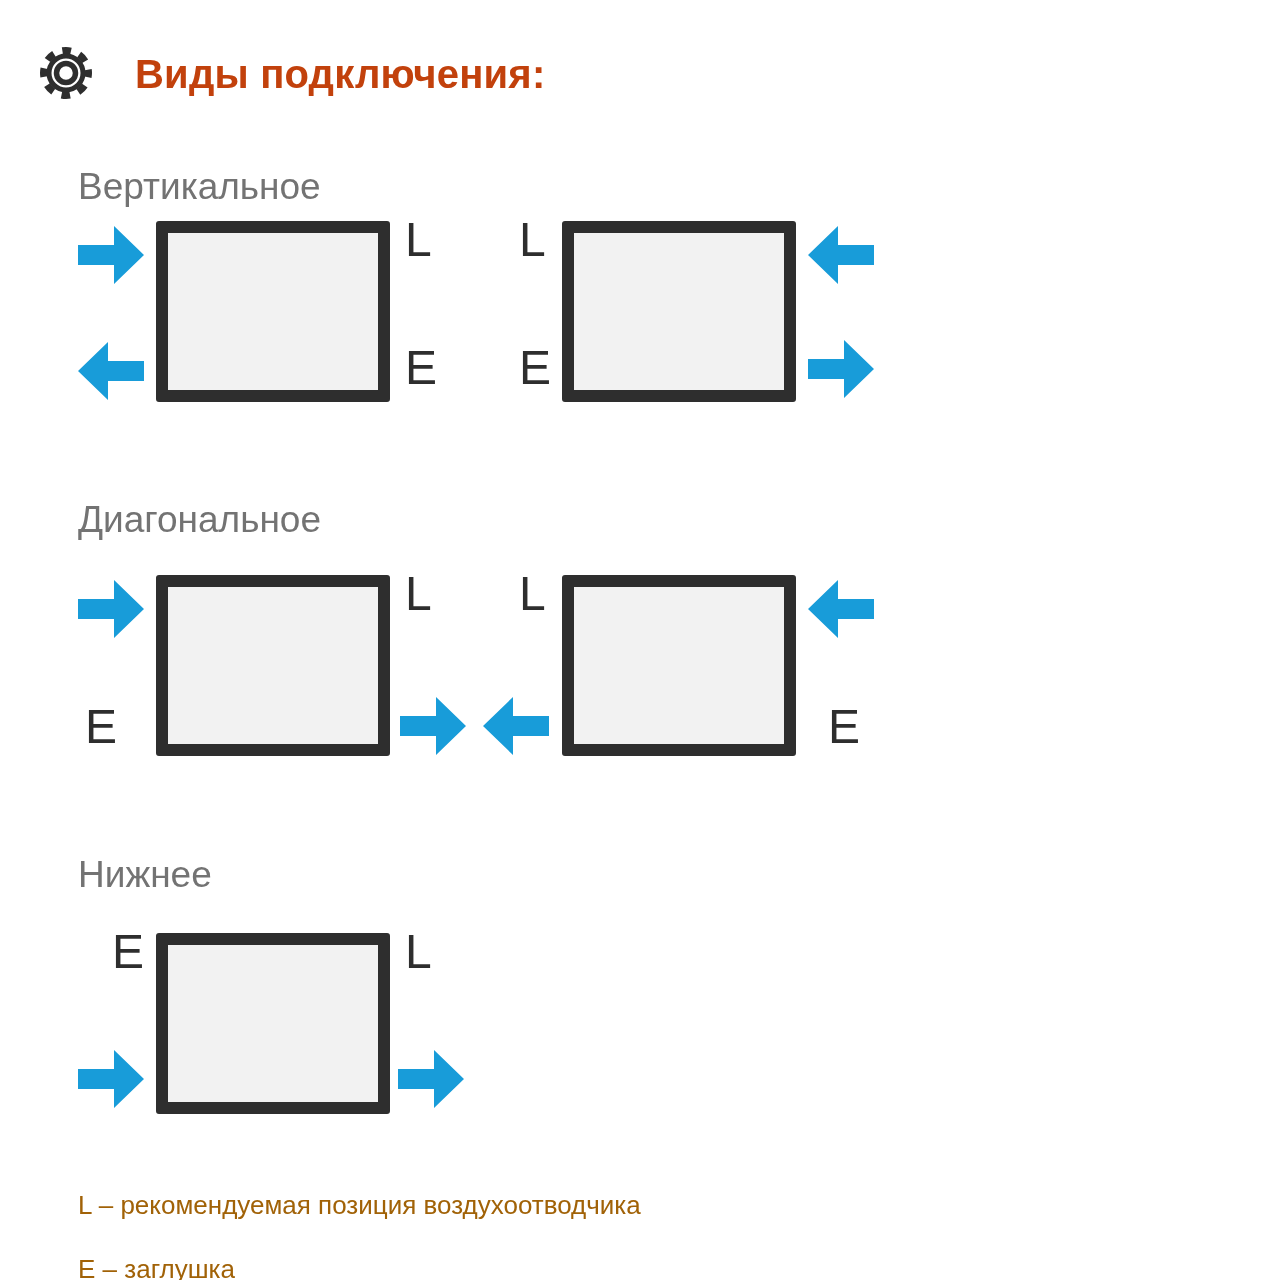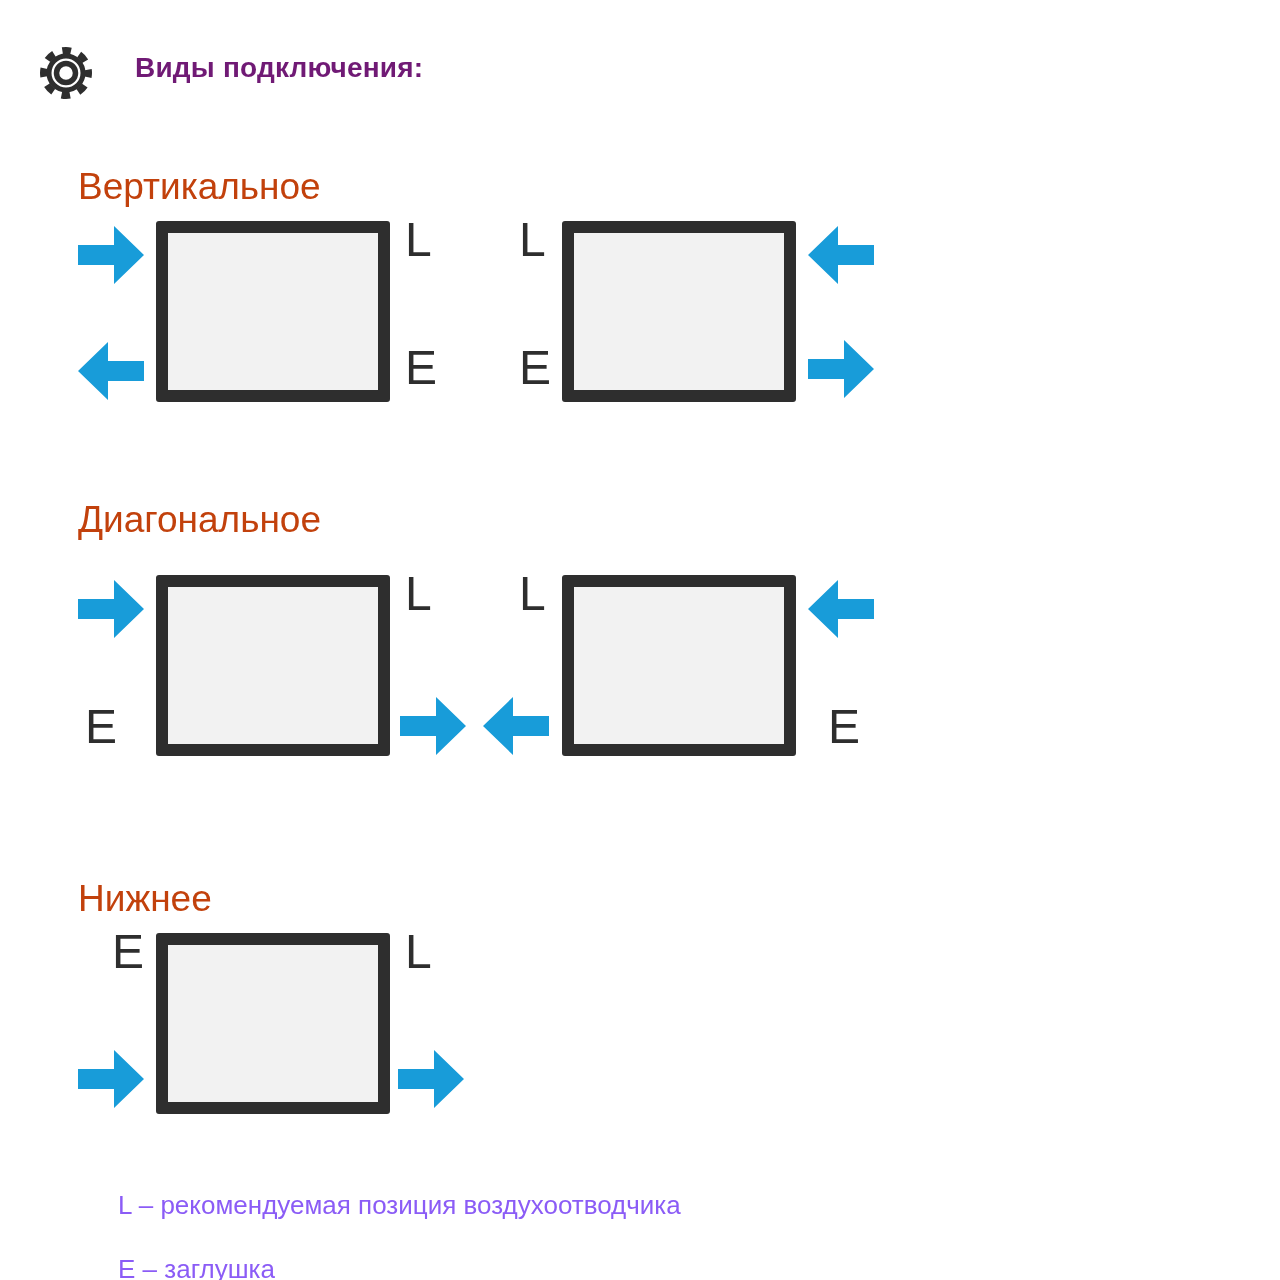--- a/index.html
+++ b/index.html
@@ -8,46 +8,45 @@
     position: relative;
     width: 1280px;
     height: 1280px;
     background: #ffffff;
     font-family: "Liberation Sans", sans-serif;
     overflow: hidden;
   }
   .hdr-icon { position: absolute; left: 35px; top: 42px; width: 62px; height: 62px; }
   .hdr-title {
     position: absolute; left: 135px; top: 52px;
-    font-size: 28px; font-weight: 700; color: #701a75;
+    font-size: 40px; font-weight: 700; color: #c2410c;
     letter-spacing: 0.2px;
   }
   .sec-label {
     position: absolute; left: 78px;
-    font-size: 37px; font-weight: 400; color: #c2410c;
+    font-size: 37px; font-weight: 400; color: #737373;
     line-height: 1;
   }
   .rad {
     position: absolute; width: 234px; height: 181px;
     box-sizing: border-box;
     background: var(--fill, #f2f2f2);
     border: 12px solid var(--outline, #2e2e2e);
     border-radius: 3px;
   }
   .arrow { position: absolute; width: 66px; height: 58px; fill: var(--arrow, #189cd9); }
   .port {
     position: absolute;
     font-size: 48px; font-weight: 400; color: var(--outline, #2e2e2e);
     line-height: 1;
   }
   .legend-line {
     position: absolute; left: 78px;
-    font-size: 26px; font-weight: 400; color: #8b5cf6;
+    font-size: 26px; font-weight: 400; color: #a16207;
     line-height: 1;
-    margin-left: 40px;
   }
 </style>
 </head>
 <body>
 
 <div class="canvas">
 
   <svg width="0" height="0" style="position:absolute" aria-hidden="true">
     <defs>
       <symbol id="arrow-right" viewBox="0 0 66 58">
@@ -110,21 +109,21 @@
     <svg class="arrow" style="left:483px; top:697px">
         <use href="#arrow-left"></use>
       </svg>
     <svg class="arrow" style="left:808px; top:580px">
         <use href="#arrow-left"></use>
       </svg>
     <div class="port" style="left:828px; top:703px">E</div>
   </div>
 
   <div>
-    <div class="sec-label" style="top:880px">Нижнее</div>
+    <div class="sec-label" style="top:856px">Нижнее</div>
 
     <div class="rad" style="left:156px; top:933px"></div>
     <div class="port" style="left:112px; top:928px">E</div>
     <div class="port" style="left:405px; top:928px">L</div>
     <svg class="arrow" style="left:78px; top:1050px">
         <use href="#arrow-right"></use>
       </svg>
     <svg class="arrow" style="left:398px; top:1050px">
         <use href="#arrow-right"></use>
       </svg>

